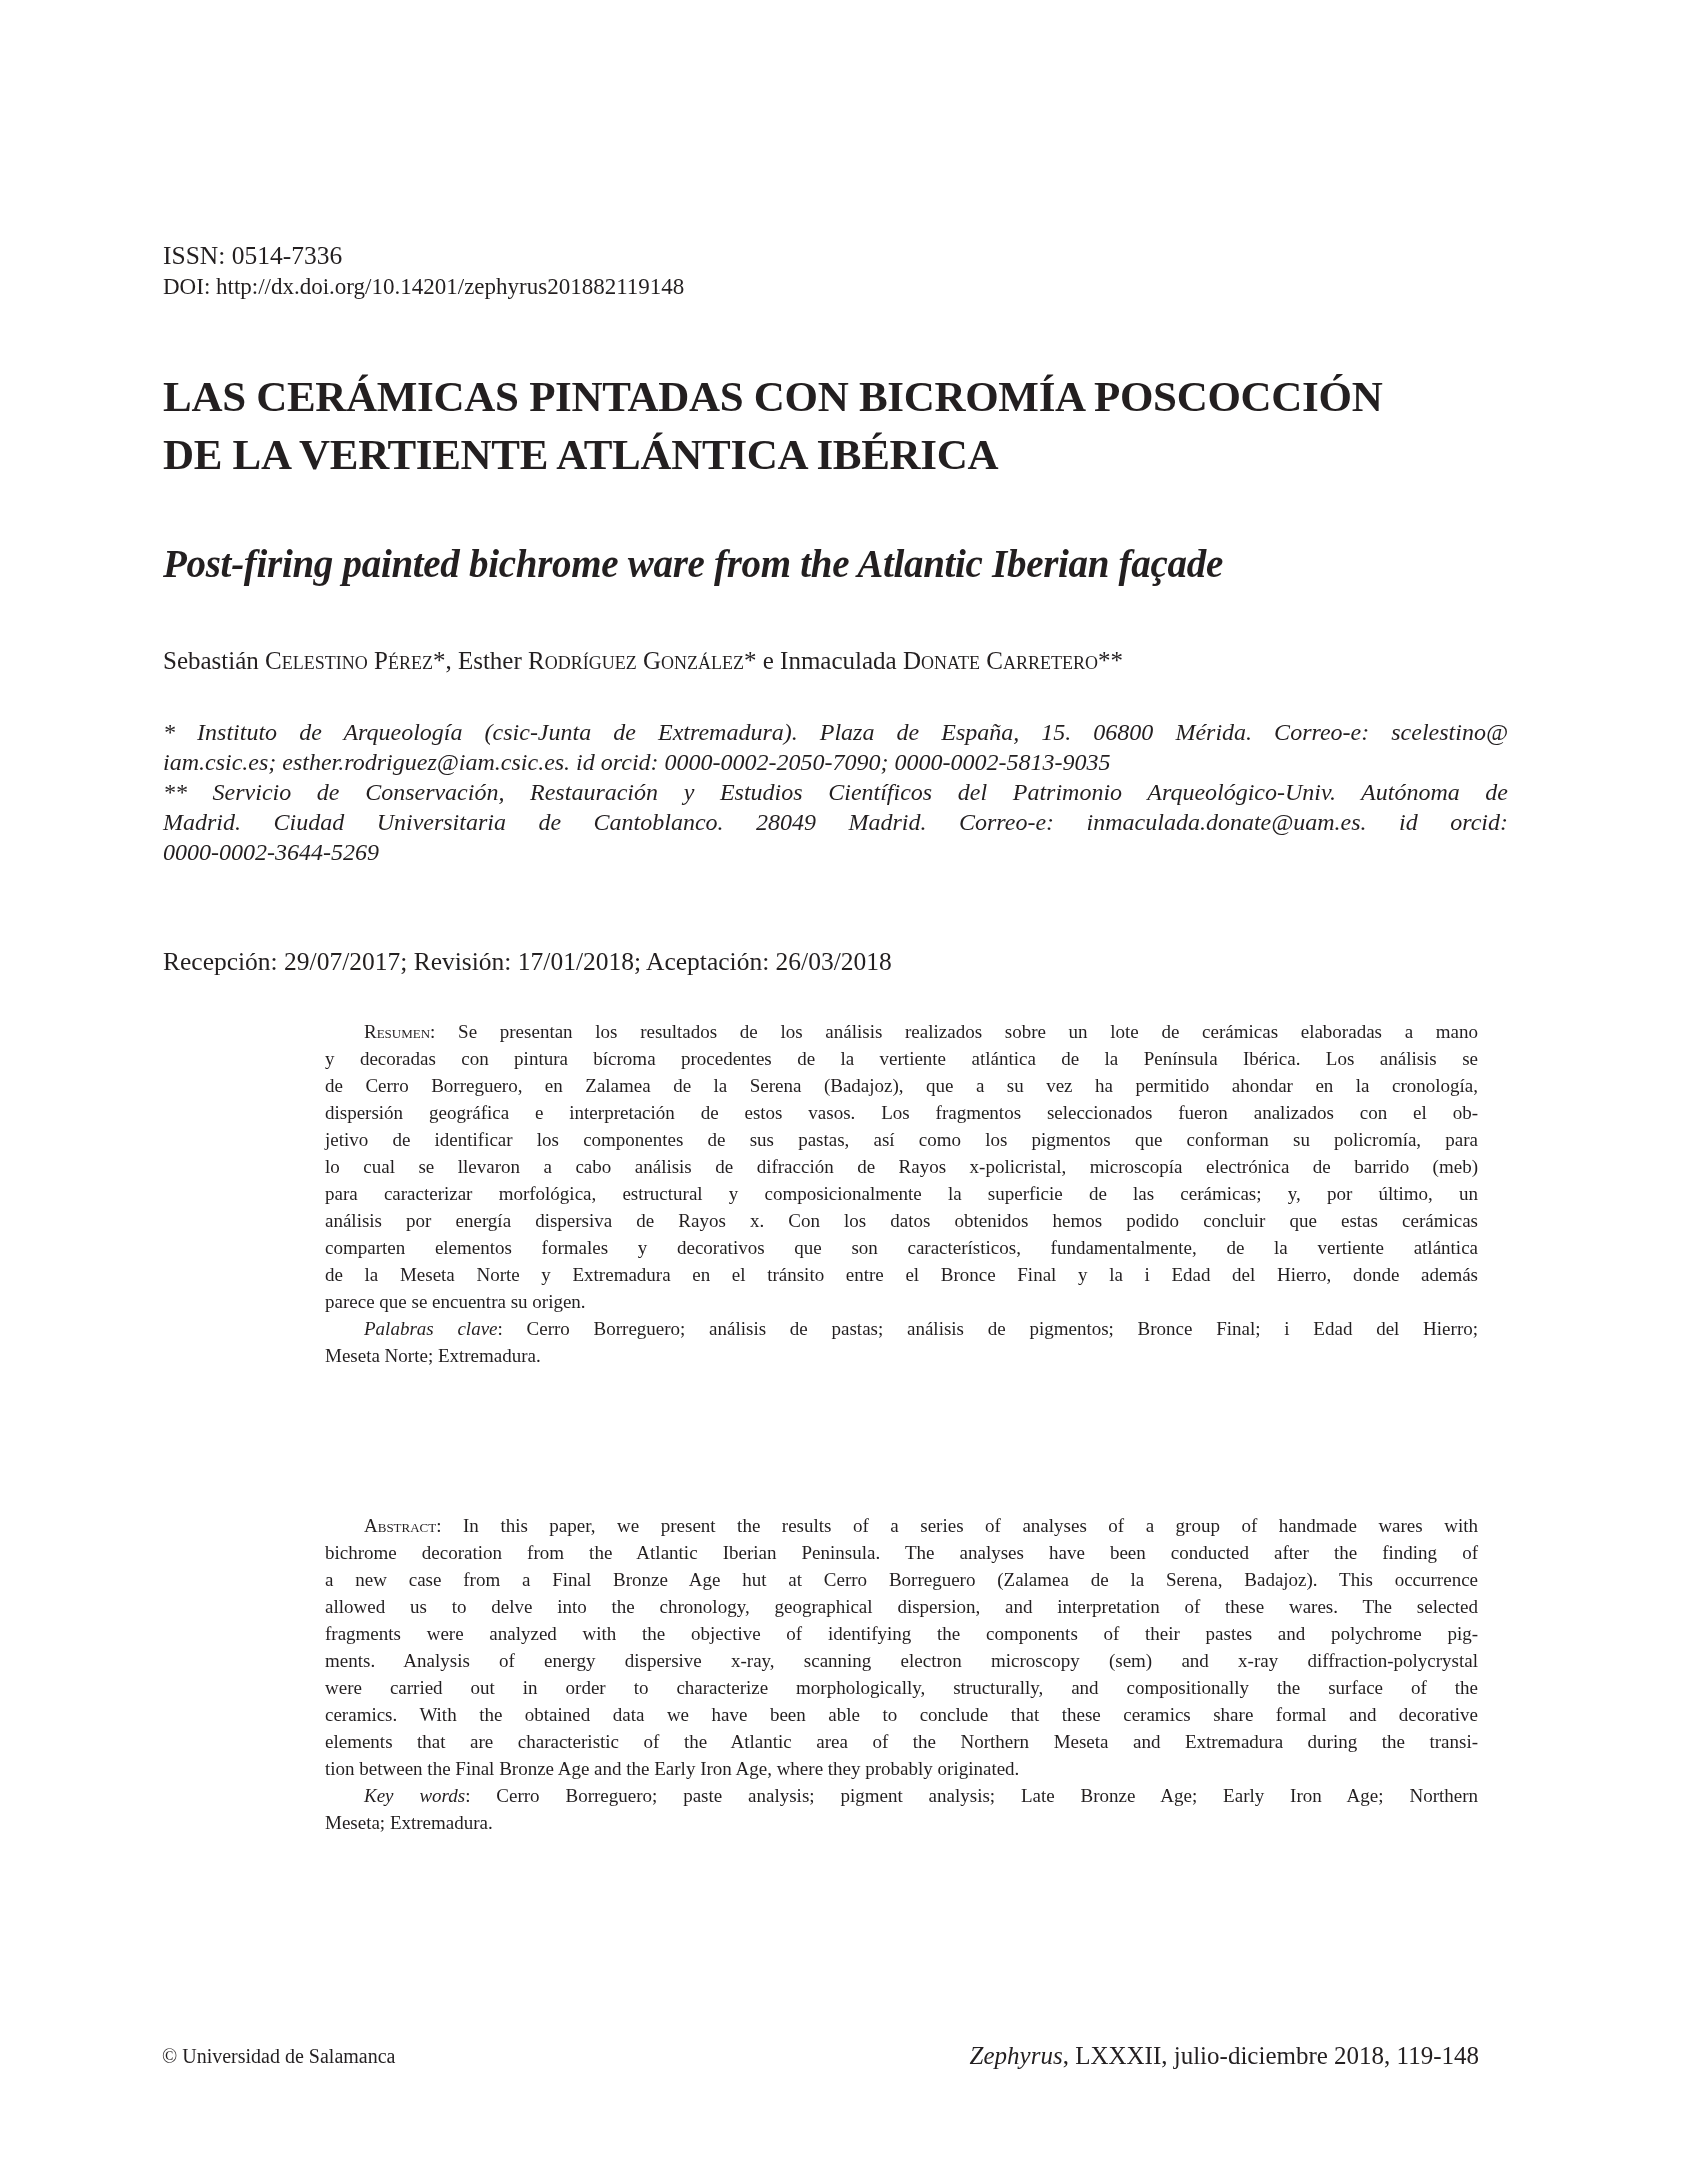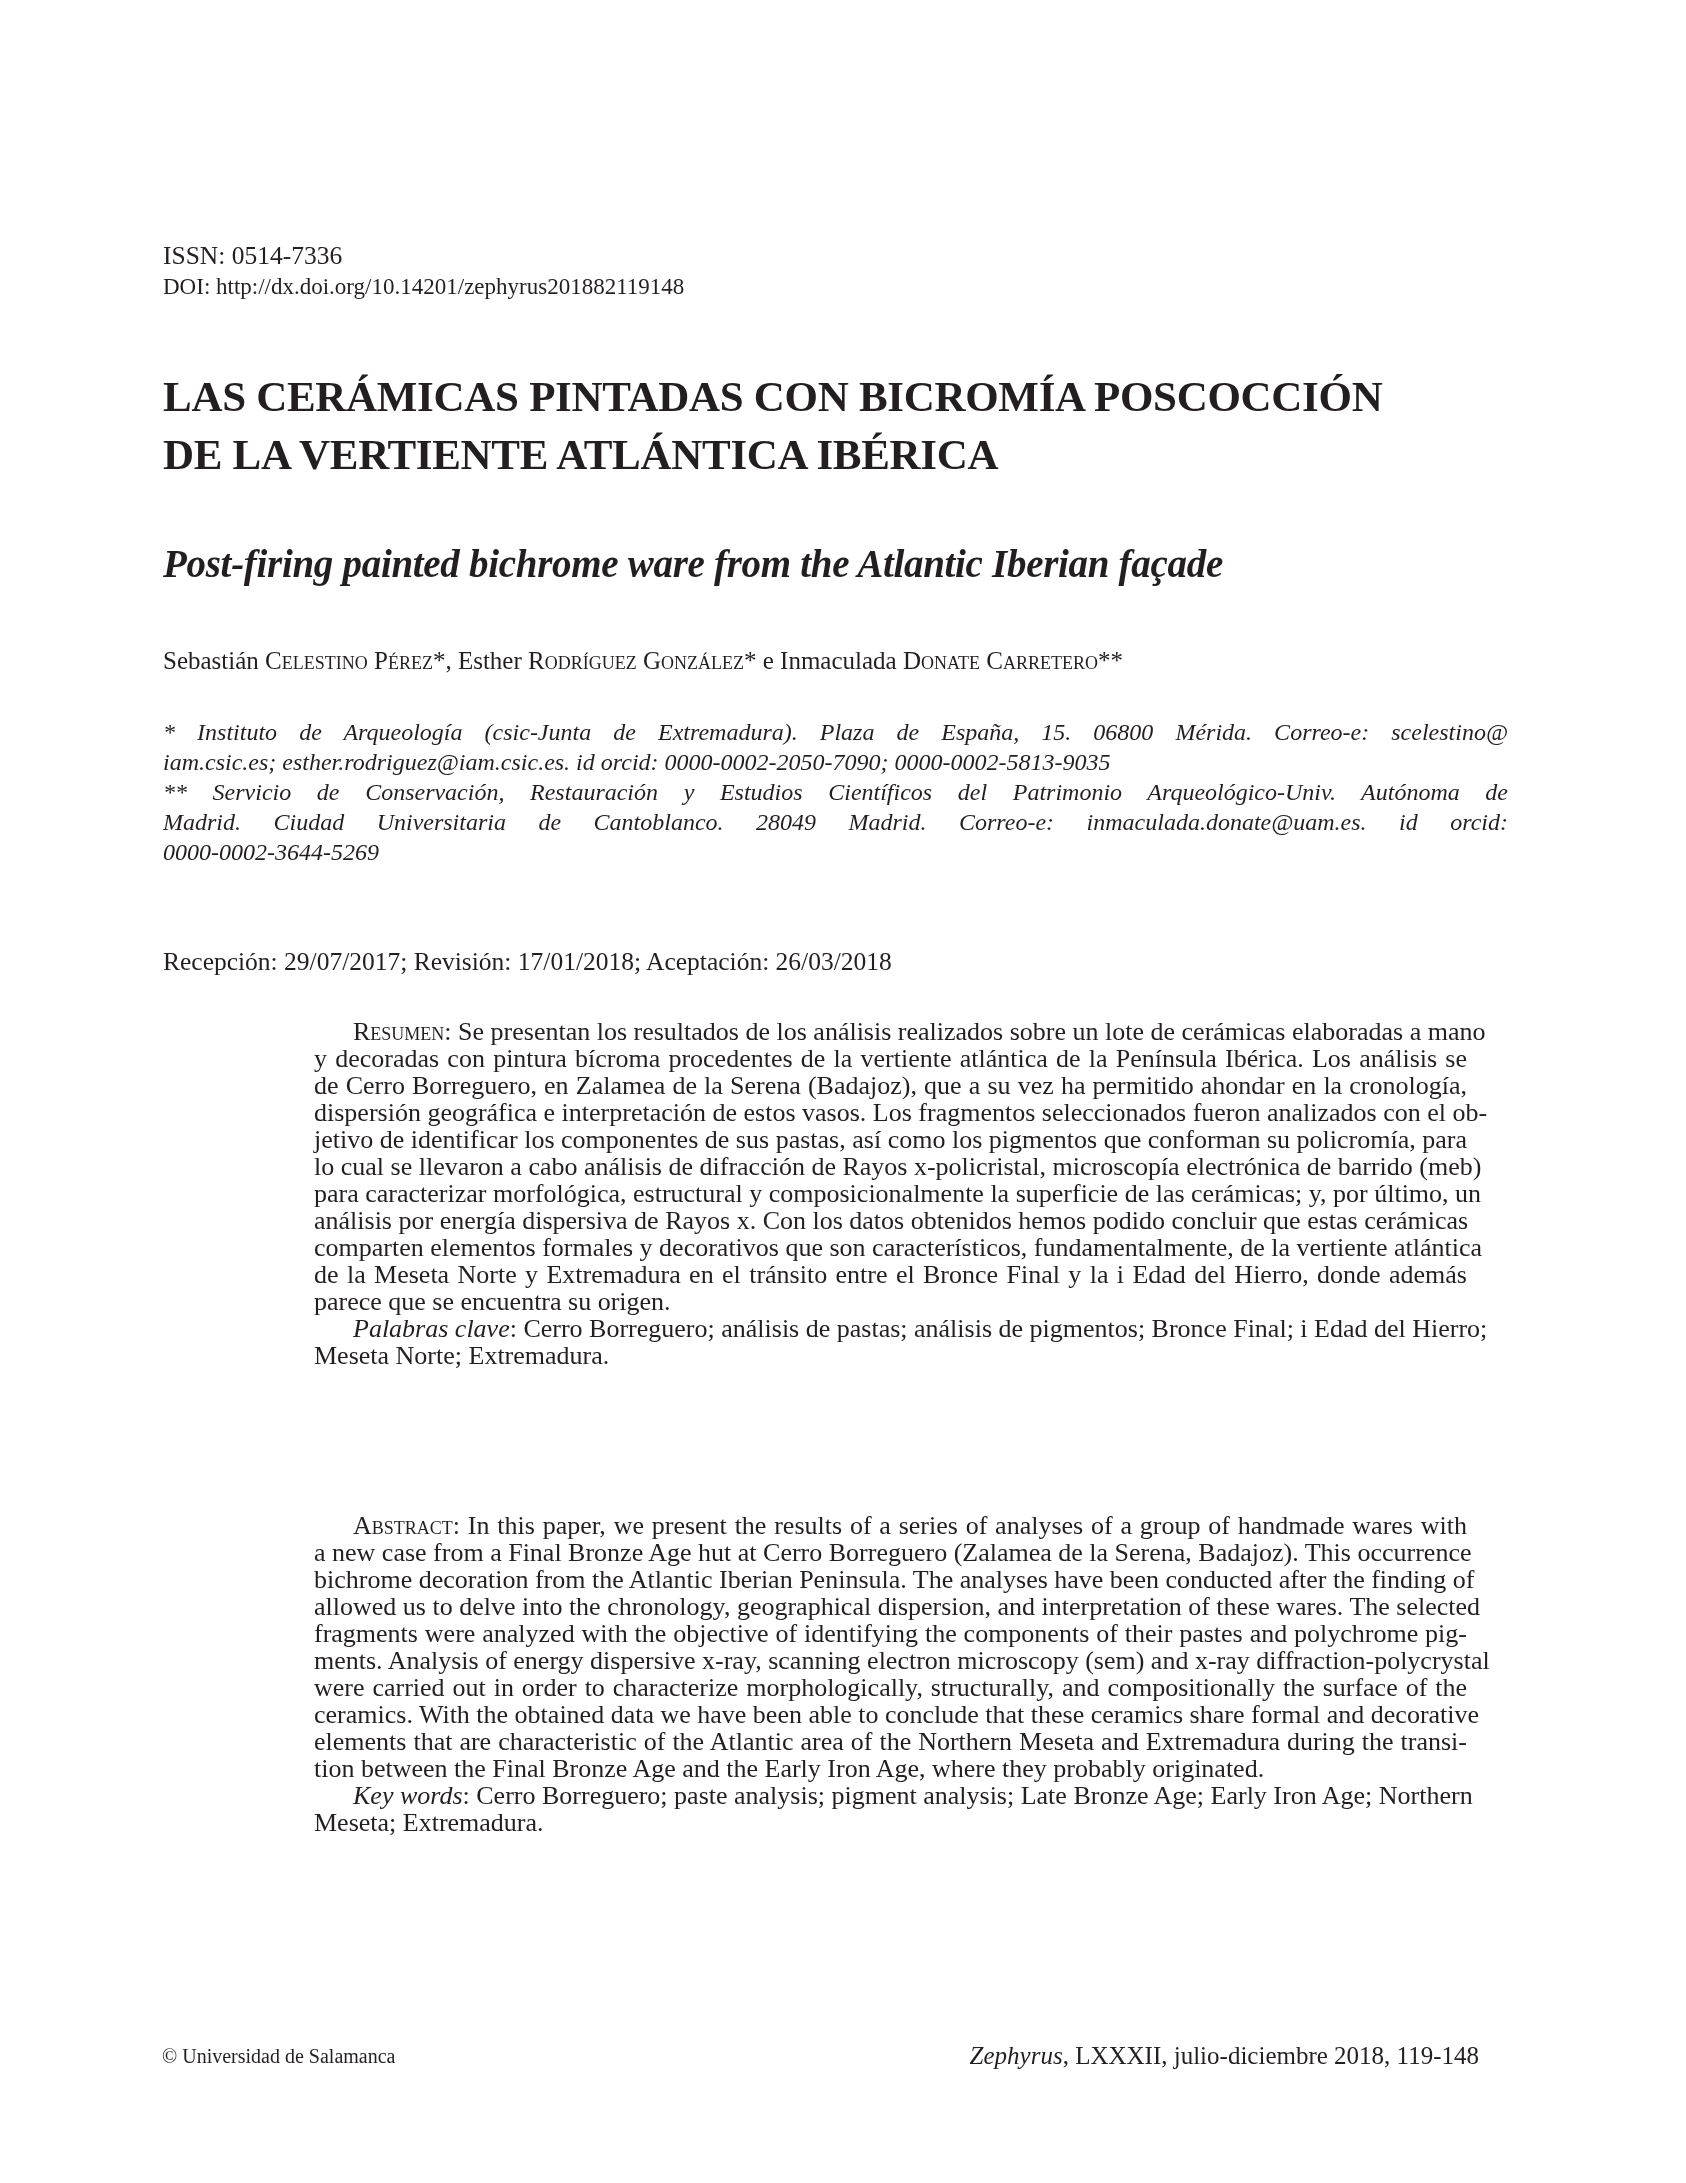--- a/index.html
+++ b/index.html
@@ -10,21 +10,21 @@
   .doi  { left: 163px; top: 272px; font-size: 23px; line-height: 30px; }
   .title { left: 163px; top: 368px; width: 1345px; font-size: 43px; line-height: 58px; font-weight: bold; letter-spacing: -0.3px; }
   .title div { white-space: nowrap; }
   .subtitle { left: 163px; top: 540px; font-size: 39px; line-height: 48px; font-style: italic; font-weight: bold; white-space: nowrap; letter-spacing: -0.3px; }
   .authors { left: 163px; top: 645px; font-size: 25px; line-height: 32px; white-space: nowrap; }
   .sc { font-variant: small-caps; }
   .affil { left: 163px; top: 717px; width: 1345px; font-size: 24px; line-height: 30px; font-style: italic; }
   .affil .line { white-space: nowrap; display: block; text-align: justify; text-align-last: justify; }
   .affil .line.last { text-align-last: left; }
   .dates { left: 163px; top: 945px; font-size: 25.5px; line-height: 33px; white-space: nowrap; }
-  .abstract { left: 314px; width: 1153px; font-size: 26px; line-height: 27px; }
+  .abstract { left: 325px; width: 1153px; font-size: 19px; line-height: 27px; }
   .abstract .line { display: block; white-space: nowrap; text-align: justify; text-align-last: justify; }
   .abstract .line.last { text-align-last: left; }
   .abstract .indent { padding-left: 39px; }
   .abstract .label { font-variant: small-caps; }
   .abstract .kw-label { font-style: italic; }
   .resumen { top: 1018px; }
   .abstract-en { top: 1512px; }
   .footer-left { left: 162px; top: 2040px; font-size: 20px; line-height: 32px; white-space: nowrap; }
   .footer-right { right: 207px; top: 2040px; font-size: 25px; line-height: 32px; white-space: nowrap; }
   .footer-right .journal { font-style: italic; }
@@ -67,22 +67,22 @@
   <span class="line">análisis por energía dispersiva de Rayos x. Con los datos obtenidos hemos podido concluir que estas cerámicas</span>
   <span class="line">comparten elementos formales y decorativos que son característicos, fundamentalmente, de la vertiente atlántica</span>
   <span class="line">de la Meseta Norte y Extremadura en el tránsito entre el Bronce Final y la i Edad del Hierro, donde además</span>
   <span class="line last">parece que se encuentra su origen.</span>
   <span class="line indent"><span class="kw-label">Palabras clave</span><span>: Cerro Borreguero; análisis de pastas; análisis de pigmentos; Bronce Final; i Edad del Hierro;</span></span>
   <span class="line last">Meseta Norte; Extremadura.</span>
 </div>
 
 <div class="abs abstract abstract-en">
   <span class="line indent"><span class="label">Abstract:</span><span> In this paper, we present the results of a series of analyses of a group of handmade wares with</span></span>
+  <span class="line">bichrome decoration from the Atlantic Iberian Peninsula. The analyses have been conducted after the finding of</span>
   <span class="line">a new case from a Final Bronze Age hut at Cerro Borreguero (Zalamea de la Serena, Badajoz). This occurrence</span>
-  <span class="line">bichrome decoration from the Atlantic Iberian Peninsula. The analyses have been conducted after the finding of</span>
   <span class="line">allowed us to delve into the chronology, geographical dispersion, and interpretation of these wares. The selected</span>
   <span class="line">fragments were analyzed with the objective of identifying the components of their pastes and polychrome pig-</span>
   <span class="line">ments. Analysis of energy dispersive x-ray, scanning electron microscopy (sem) and x-ray diffraction-polycrystal</span>
   <span class="line">were carried out in order to characterize morphologically, structurally, and compositionally the surface of the</span>
   <span class="line">ceramics. With the obtained data we have been able to conclude that these ceramics share formal and decorative</span>
   <span class="line">elements that are characteristic of the Atlantic area of the Northern Meseta and Extremadura during the transi-</span>
   <span class="line last">tion between the Final Bronze Age and the Early Iron Age, where they probably originated.</span>
   <span class="line indent"><span class="kw-label">Key words</span><span>: Cerro Borreguero; paste analysis; pigment analysis; Late Bronze Age; Early Iron Age; Northern</span></span>
   <span class="line last">Meseta; Extremadura.</span>
 </div>

